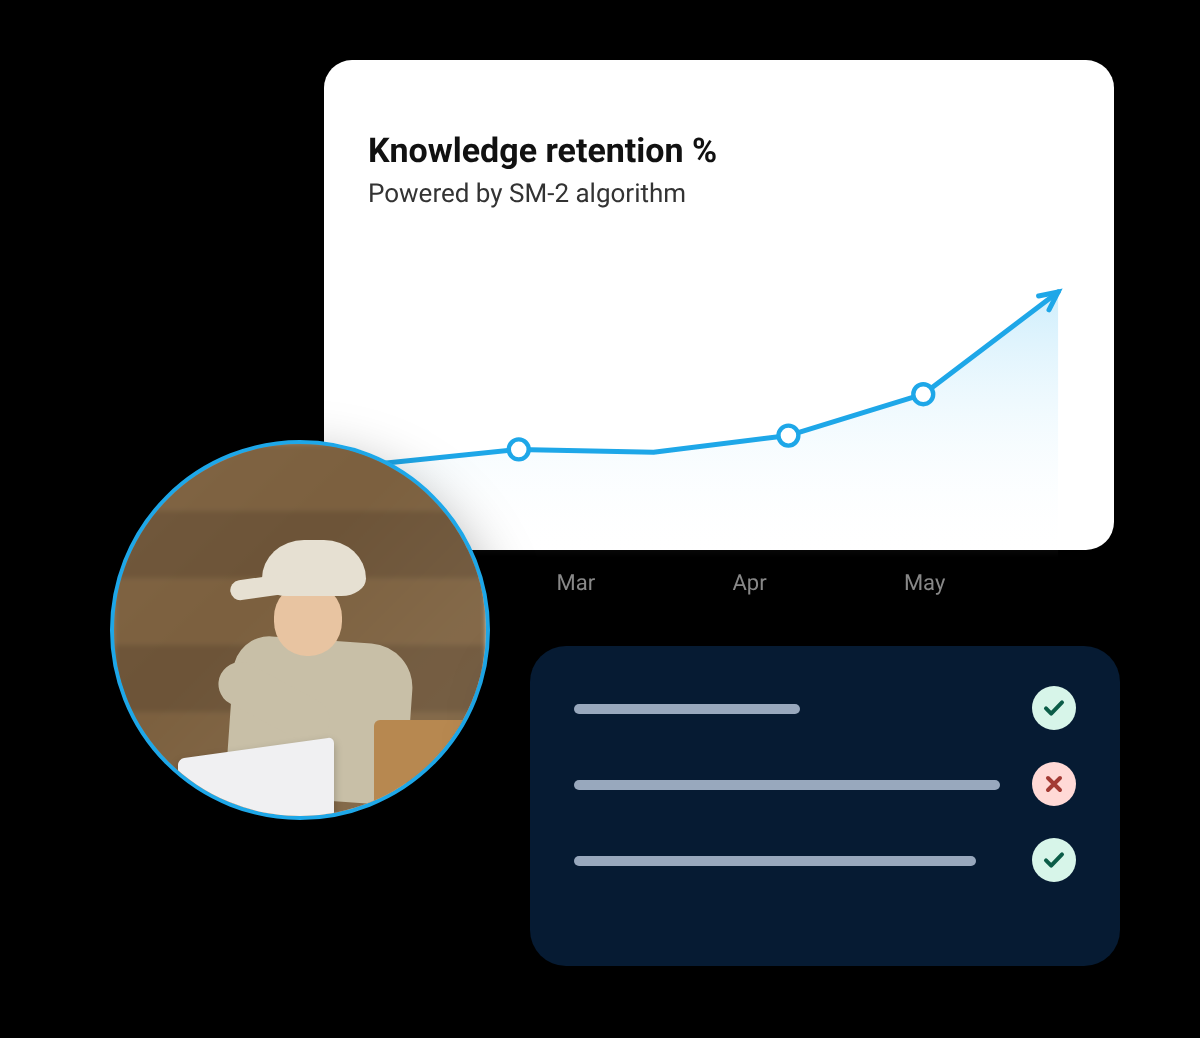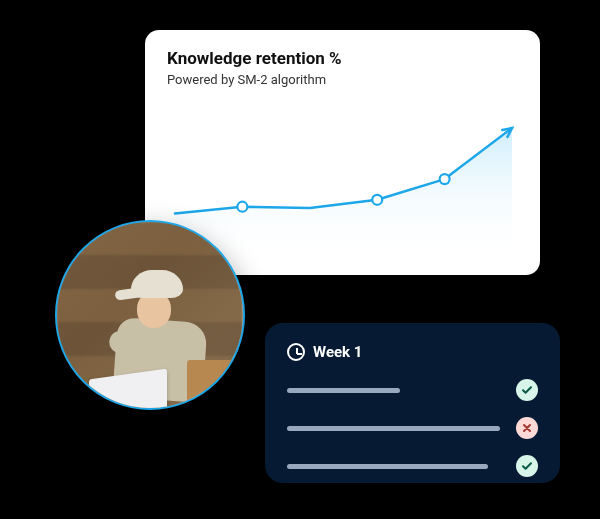--- a/index.html
+++ b/index.html
@@ -7,28 +7,28 @@
     width: 600px;
     height: 519px;
     background: #000;
     position: relative;
     font-family: -apple-system, BlinkMacSystemFont, "Segoe UI", Roboto, sans-serif;
     overflow: hidden;
   }
 
   .chart-card {
     position: absolute;
-    left: 145px;
+    left: 162px;
     top: 30px;
     width: 395px;
     height: 245px;
     background: #fff;
     border-radius: 14px;
     box-shadow: 0 18px 40px rgba(0,0,0,0.35);
-    padding: 18px 20px 18px 22px;
+    padding: 36px 20px 18px 22px;
   }
   .chart-title {
     font-size: 17px;
     font-weight: 700;
     color: #111;
     margin-bottom: 4px;
   }
   .chart-subtitle {
     font-size: 13px;
     font-weight: 400;
@@ -173,42 +173,43 @@
           </linearGradient>
         </defs>
         <path d="M8.0 102.6 L75.8 95.7 L143.6 97.1 L211.4 88.8 L279.2 68.1 L347.0 17.0 L 347.0 150.0 L 8.0 150.0 Z" fill="url(#g1)"></path>
         <path d="M8.0 102.6 L75.8 95.7 L143.6 97.1 L211.4 88.8 L279.2 68.1 L347.0 17.0" fill="none" stroke="#1ea7e8" stroke-width="2.5" stroke-linecap="round" stroke-linejoin="round"></path>
         <path d="M342.42380681449464 25.93148221214743 L347 17.039999999999992 L337.1904554159084 18.98237870991187" fill="none" stroke="#1ea7e8" stroke-width="2.5" stroke-linecap="round"></path>
         <circle cx="75.8" cy="95.7" r="5" fill="#fff" stroke="#1ea7e8" stroke-width="2.2"></circle>
         <circle cx="211.4" cy="88.8" r="5" fill="#fff" stroke="#1ea7e8" stroke-width="2.2"></circle>
         <circle cx="279.2" cy="68.1" r="5" fill="#fff" stroke="#1ea7e8" stroke-width="2.2"></circle>
       </svg>
   </div>
+  <div class="x-labels">
+    <span>Mar</span>
+    <span>Apr</span>
+    <span>May</span>
+  </div>
 </div>
 
 <div class="avatar" title="Worker in warehouse using laptop">
   <div class="avatar-inner">
     <div class="shelf"></div>
     <div class="person">
       <div class="torso"></div>
       <div class="arm"></div>
       <div class="head"></div>
       <div class="cap"></div>
       <div class="cap-brim"></div>
       <div class="laptop"></div>
       <div class="box"></div>
     </div>
   </div>
 </div>
 
 <div class="week-card">
-  <div class="week-header">
-    <span class="clock-icon"></span>
-    <span class="week-title">Week 1</span>
-  </div>
   <div class="week-rows" id="week-rows">
       <div class="week-row">
         <div class="week-bar" style="width: 45%;"></div>
         <div class="status-icon status-check">
           <svg viewBox="0 0 12 12">
             <path d="M2 6.2 L4.6 8.8 L10 3.2" fill="none" stroke="#0b5c47" stroke-width="2" stroke-linecap="round" stroke-linejoin="round"></path>
           </svg>
         </div>
       </div>
       <div class="week-row">

